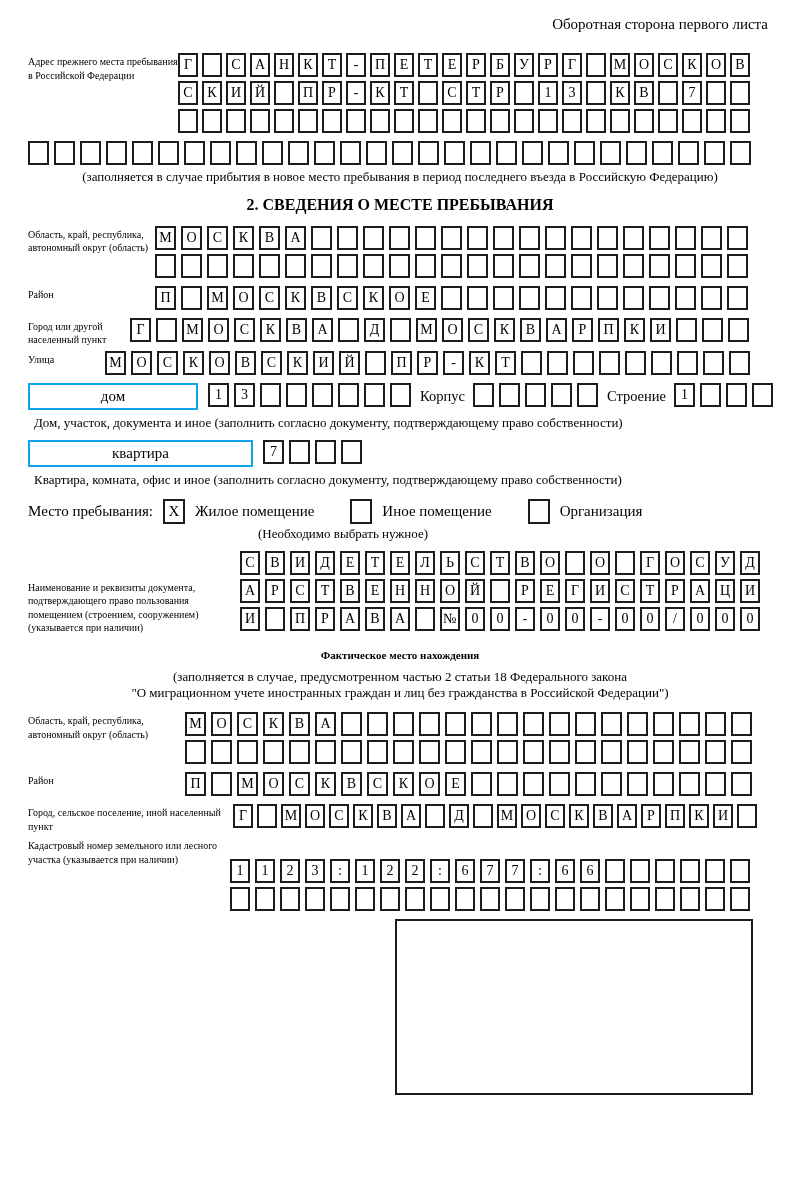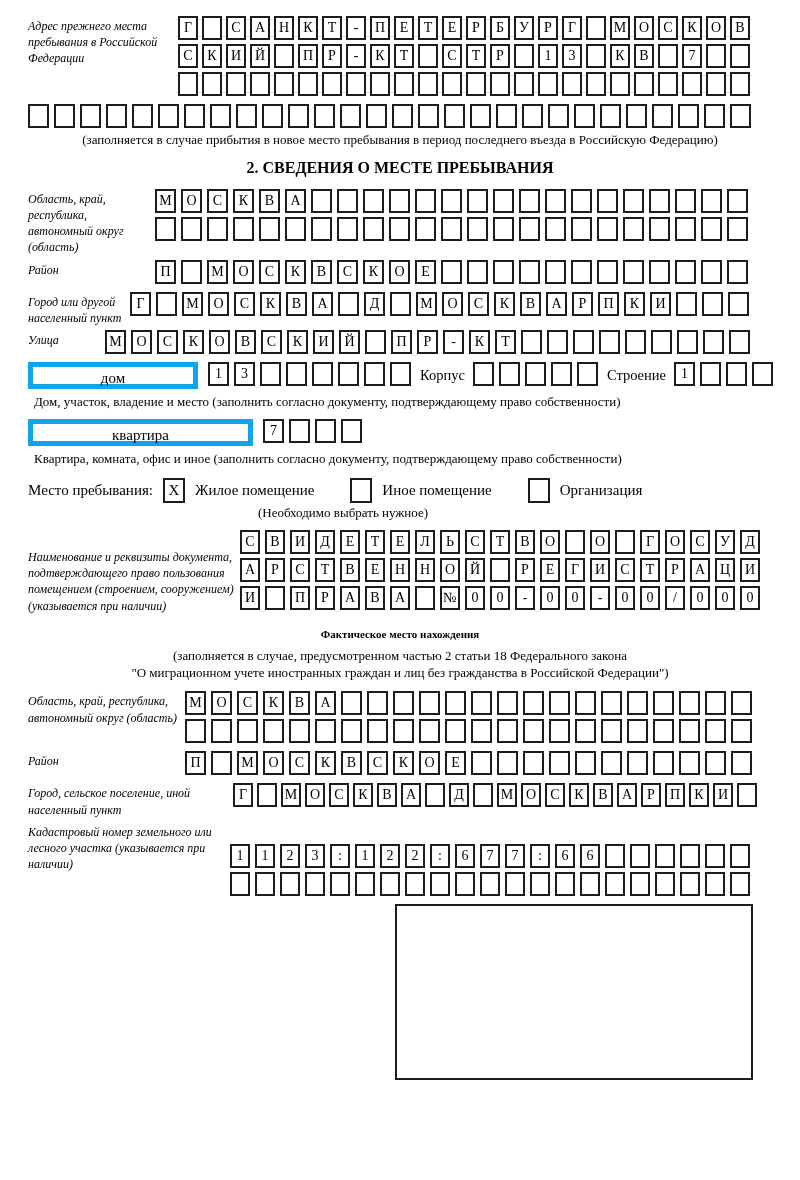--- a/index.html
+++ b/index.html
@@ -7,21 +7,21 @@
   body {
     width:800px; height:1180px;
     font-family:"Liberation Serif","DejaVu Serif",serif;
     color:#000; overflow:hidden;
   }
   .page { width:800px; height:1180px; padding:16px 28px 0 28px; }
 
   .header-note { text-align:right; font-size:15px; padding-right:4px; margin-bottom:20px; }
 
   .field { display:flex; align-items:flex-start; margin-bottom:4px; }
-  .lbl { font-size:12px; line-height:1.35; flex-shrink:0; padding-top:2px;font-style:italic; }
+  .lbl { font-size:10px; line-height:1.35; flex-shrink:0; padding-top:2px; }
   .w150{width:150px;} .w127{width:127px;} .w102{width:102px;} .w77{width:77px;}
   .w212{width:212px;} .w157{width:157px;} .w205{width:205px;} .w202{width:202px;}
 
   .rows { display:flex; flex-direction:column; }
   .boxrow { display:flex; margin-bottom:4px; white-space:nowrap; }
   .cell {
     display:inline-block; width:21px; height:24px; border:2px solid #1c1c1c;
     margin-right:5px; text-align:center; font-size:14px; line-height:20px;
     font-family:"Liberation Serif","DejaVu Serif",serif;
   }
@@ -30,21 +30,21 @@
   .gap-row { height:22px; }
 
   .caption { font-size:13px; line-height:1.3; }
   .caption.center { text-align:center; }
   .cap-m { margin:2px 0 10px 0; }
 
   .sec-title { text-align:center; font-weight:bold; font-size:16px; margin:8px 0 12px 0; }
   .sub-title { text-align:center; font-weight:bold; font-size:11px; margin:14px 0 8px 0; }
 
   .typebox {
-    border:5px solid #0ea5e9; height:27px; text-align:center;
+    border:2px solid #0ea5e9; height:27px; text-align:center;
     font-size:15px; line-height:23px; flex-shrink:0;
   }
   .typebox.dom { width:170px; margin-right:10px; }
   .typebox.kv  { width:225px; margin-right:10px; }
   .inline-lbl { font-size:14.5px; line-height:27px; padding:0 8px 0 4px; }
 
   .chk-row { display:flex; align-items:center; margin:10px 0 2px 0; }
   .chkbox {
     display:inline-block; width:22px; height:25px; border:2px solid #1c1c1c;
     text-align:center; font-size:15px; line-height:21px; margin:0 10px;
@@ -54,20 +54,21 @@
   .mark-wrap { margin-left:367px; }
   .mark-box { width:358px; height:176px; border:2px solid #1c1c1c; }
 
   .doc-field { margin-top:8px;align-items:flex-end; }
 </style>
 </head>
 <body>
 
 <div class="page">
 
+  <div class="header-note">Оборотная сторона первого листа</div>
 
   <div class="field">
     <div class="lbl w150">Адрес прежнего места пребывания в Российской Федерации</div>
     <div class="rows">
       <div class="boxrow p24">
           <span class="cell">Г</span>
           <span class="cell"></span>
           <span class="cell">С</span>
           <span class="cell">А</span>
           <span class="cell">Н</span>
@@ -346,21 +347,21 @@
         <span class="cell"></span>
       </div>
     <div class="inline-lbl">Строение</div>
     <div class="boxrow">
         <span class="cell">1</span>
         <span class="cell"></span>
         <span class="cell"></span>
         <span class="cell"></span>
       </div>
   </div>
-  <div class="caption" style="margin:0 0 8px 6px;">Дом, участок, владение и место (заполнить согласно документу, подтверждающему право собственности)</div>
+  <div class="caption" style="margin:0 0 8px 6px;">Дом, участок, документа и иное (заполнить согласно документу, подтверждающему право собственности)</div>
 
   <div class="field">
     <div class="typebox kv">квартира</div>
     <div class="boxrow">
         <span class="cell">7</span>
         <span class="cell"></span>
         <span class="cell"></span>
         <span class="cell"></span>
       </div>
   </div>

